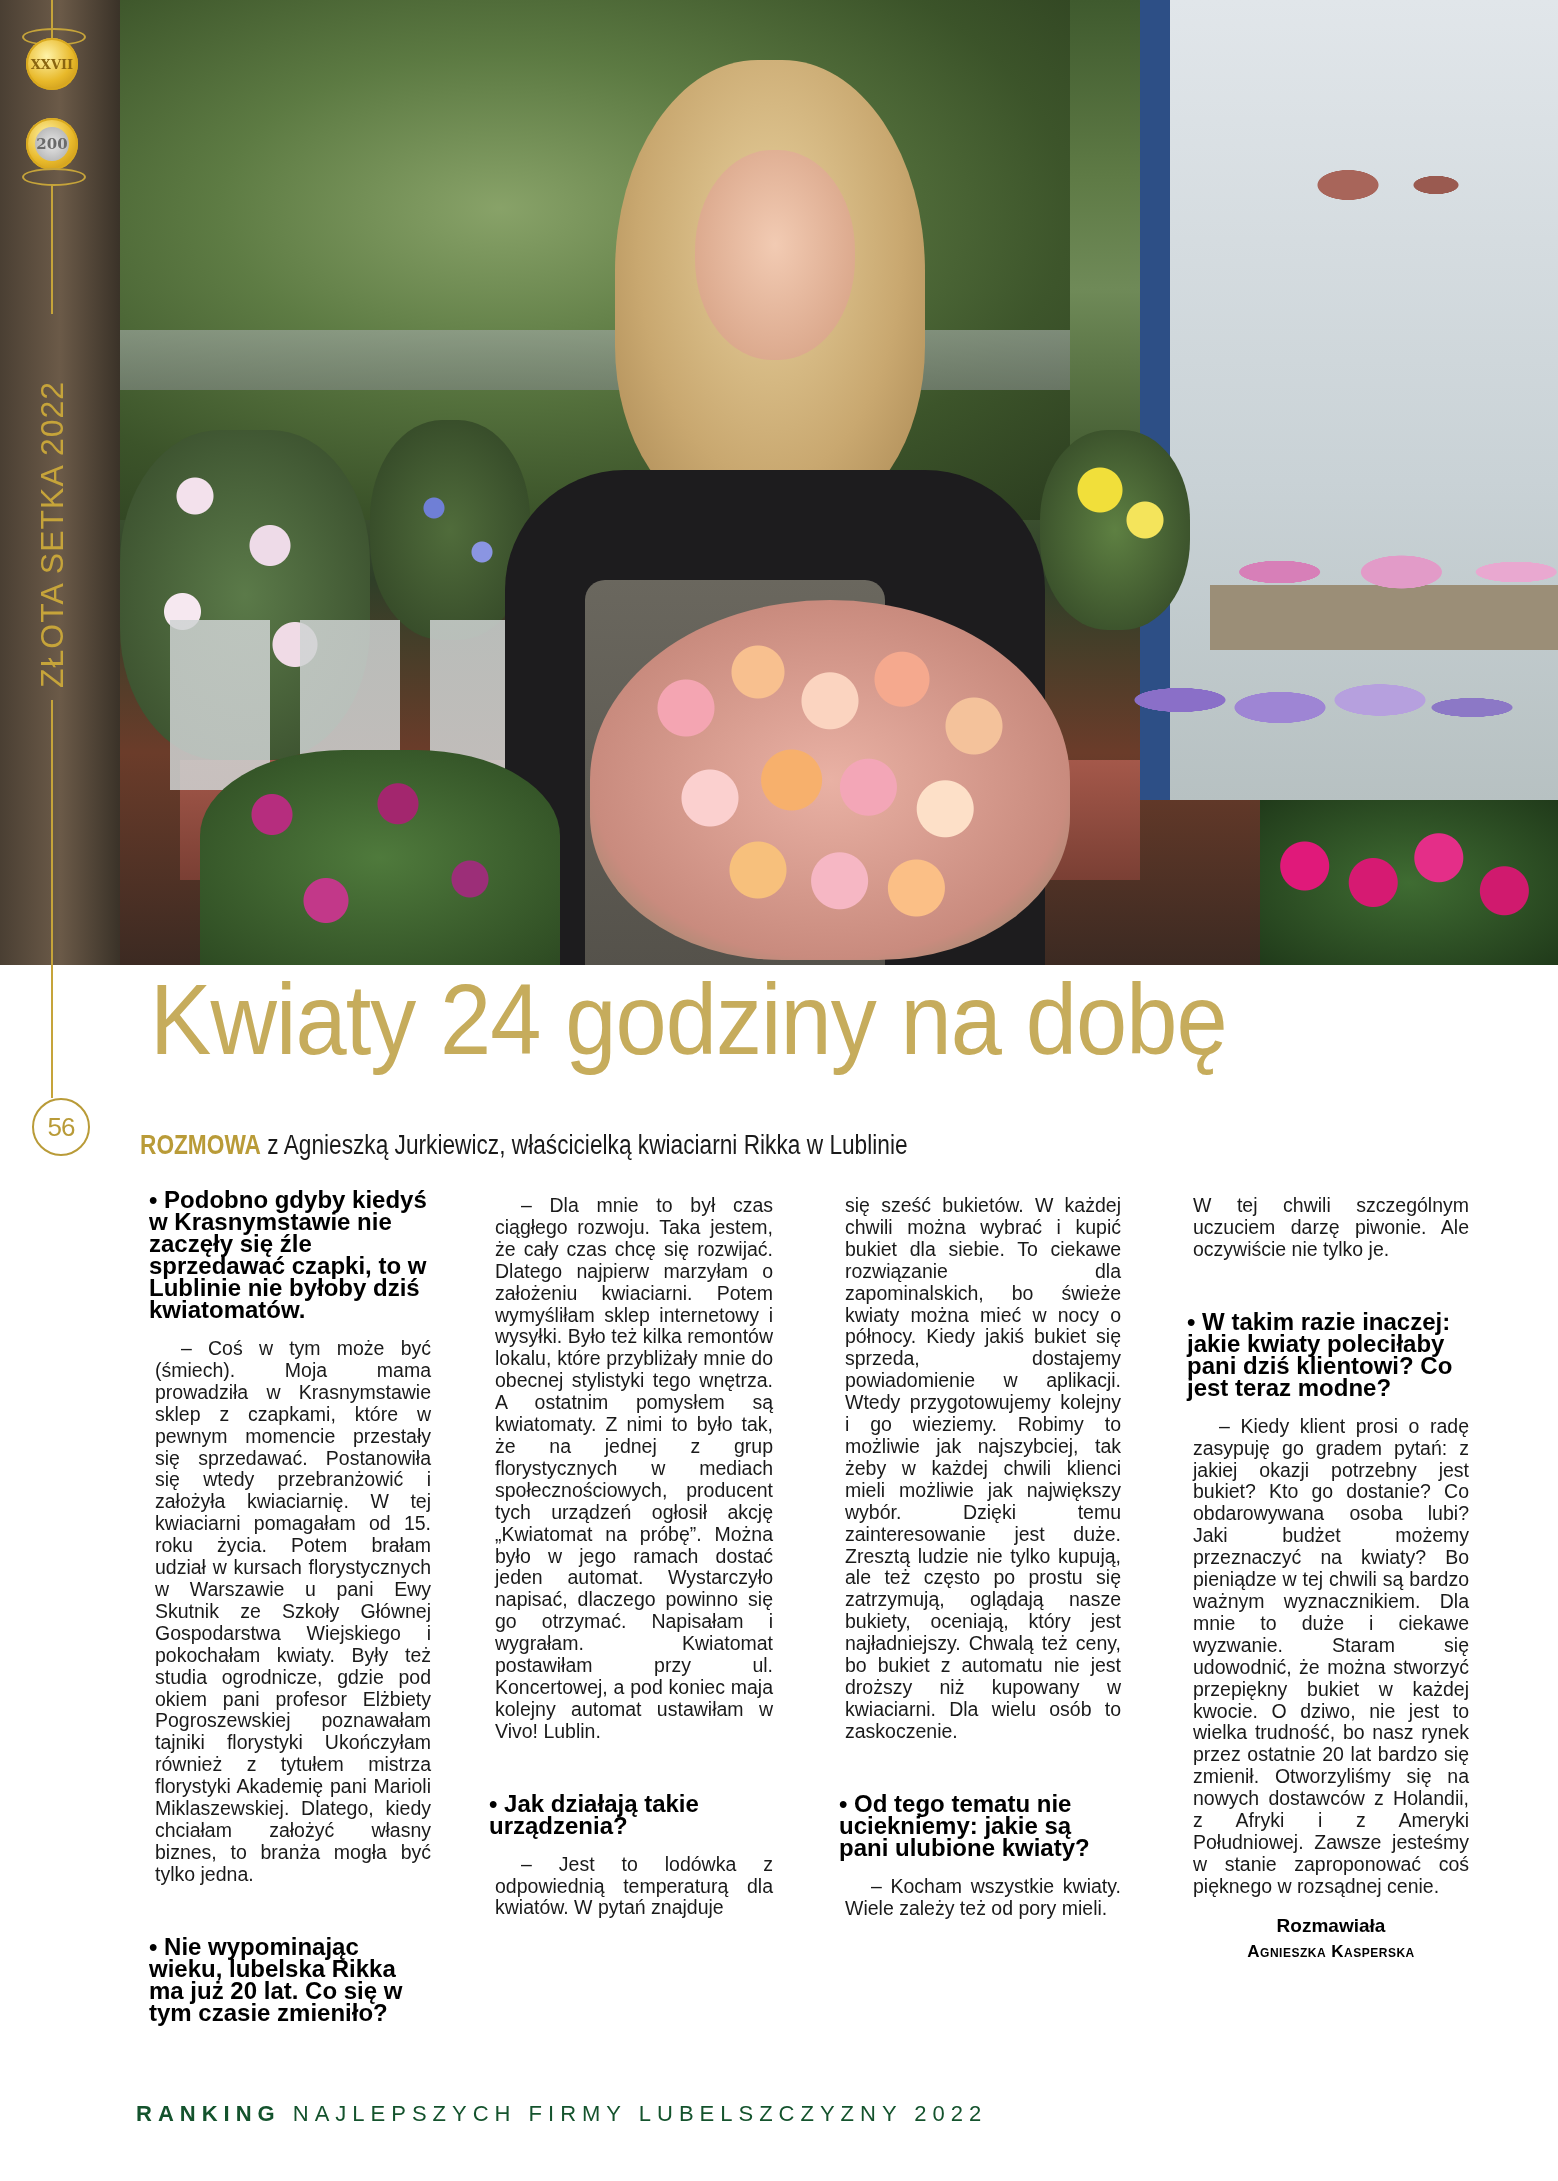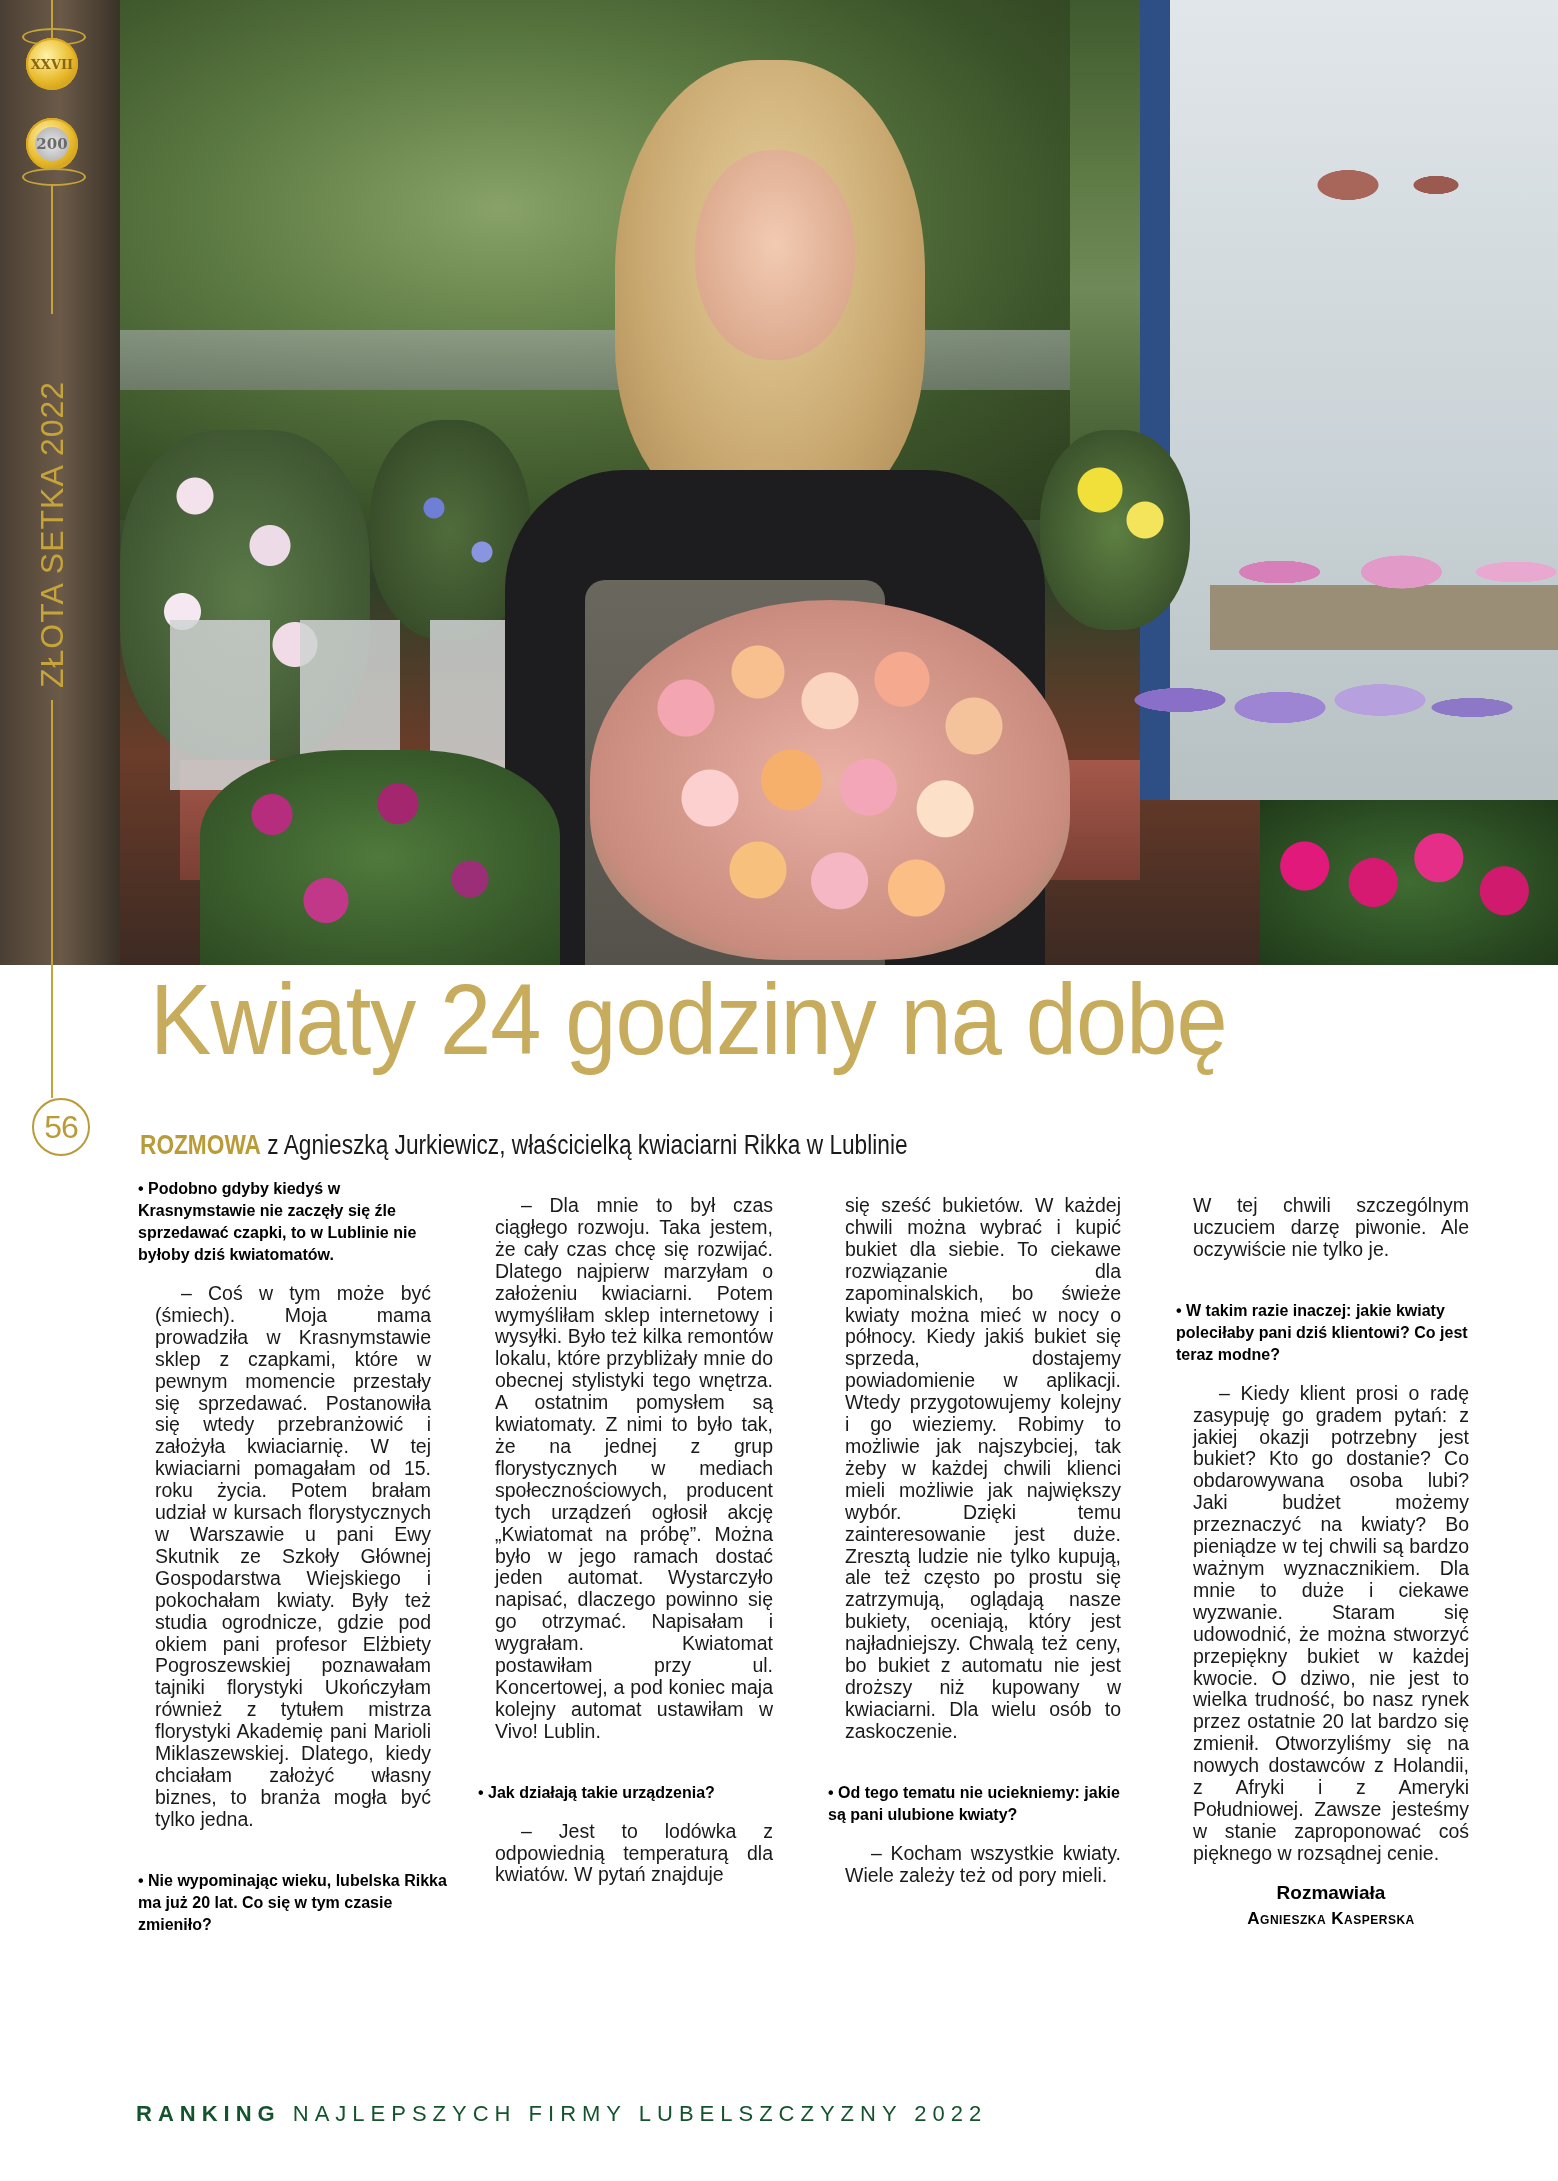--- a/index.html
+++ b/index.html
@@ -69,34 +69,34 @@
   .badge-100 .inner { width:34px; height:34px; border-radius:50%; background:radial-gradient(circle,#e7e7e7,#a9a9a9); display:flex; align-items:center; justify-content:center; font-size:15px; color:#6a6a6a; }
   .badge-arc { position:absolute; left:22px; width:60px; height:14px; border:2px solid #c6a43a; border-radius:50%; }
 
   
   .gold-line { position:absolute; left:51px; width:2px; background:#c6a43a; }
   .side-text { position:absolute; left:34px; top:688px; transform-origin:0 0; transform:rotate(-90deg);
     font-family:"Liberation Sans", sans-serif; font-size:32px; letter-spacing:1px; color:#c6a43a; white-space:nowrap; }
 
   
   .page-circle { position:absolute; left:32px; top:1098px; width:58px; height:58px; border:2px solid #b99b38; border-radius:50%;
-    display:flex; align-items:center; justify-content:center; font-family:"Liberation Sans", sans-serif; font-size:32px; color:#b99b38; box-sizing:border-box; letter-spacing:-1px; }
+    display:flex; align-items:center; justify-content:center; font-family:"Liberation Sans", sans-serif; font-size:26px; color:#b99b38; box-sizing:border-box; letter-spacing:-1px; }
 
   
   .title { position:absolute; left:150px; top:962px; font-family:"Liberation Sans", sans-serif; font-weight:normal; font-size:100px; color:#c6ac5c; letter-spacing:-1px; white-space:nowrap; transform:scaleX(0.92); transform-origin:0 0; }
   .subtitle { position:absolute; left:140px; top:1130px; font-size:27px; color:#1a1a1a; white-space:nowrap; transform:scaleX(0.84); transform-origin:0 0; }
   .subtitle .lead { color:#b99b38; font-weight:bold; }
 
   
   .col { position:absolute; top:1178px; font-family:"Liberation Sans", sans-serif; font-size:19.5px; line-height:21.9px; color:#1a1a1a; text-align:justify; }
   .col1 { left:138px; width:310px; }
   .col2 { left:478px; width:312px; }
   .col3 { left:828px; width:310px; }
   .col4 { left:1176px; width:310px; }
-  .q { font-weight:bold; font-size:16px; line-height:22px; text-align:left; margin:0; color:#000; }
+  .q { font-weight:bold; font-size:24px; line-height:22px; text-align:left; margin:11px; color:#000; }
   .a { margin:17px; text-indent:26px; }
   .a.noindent { text-indent:0; }
   .gap { height:22px; }
   .sign { text-align:center; font-weight:bold; font-size:19px; color:#000; }
   .sign-name { text-align:center; font-weight:bold; font-size:17px; margin-top:4px; color:#000; font-variant:small-caps; letter-spacing:0.5px; }
 
   
   .footer { position:absolute; left:136px; top:2101px; font-size:22px; letter-spacing:6px; color:#14532d; white-space:nowrap; }
   .footer .strong { font-weight:bold; }
 </style>

